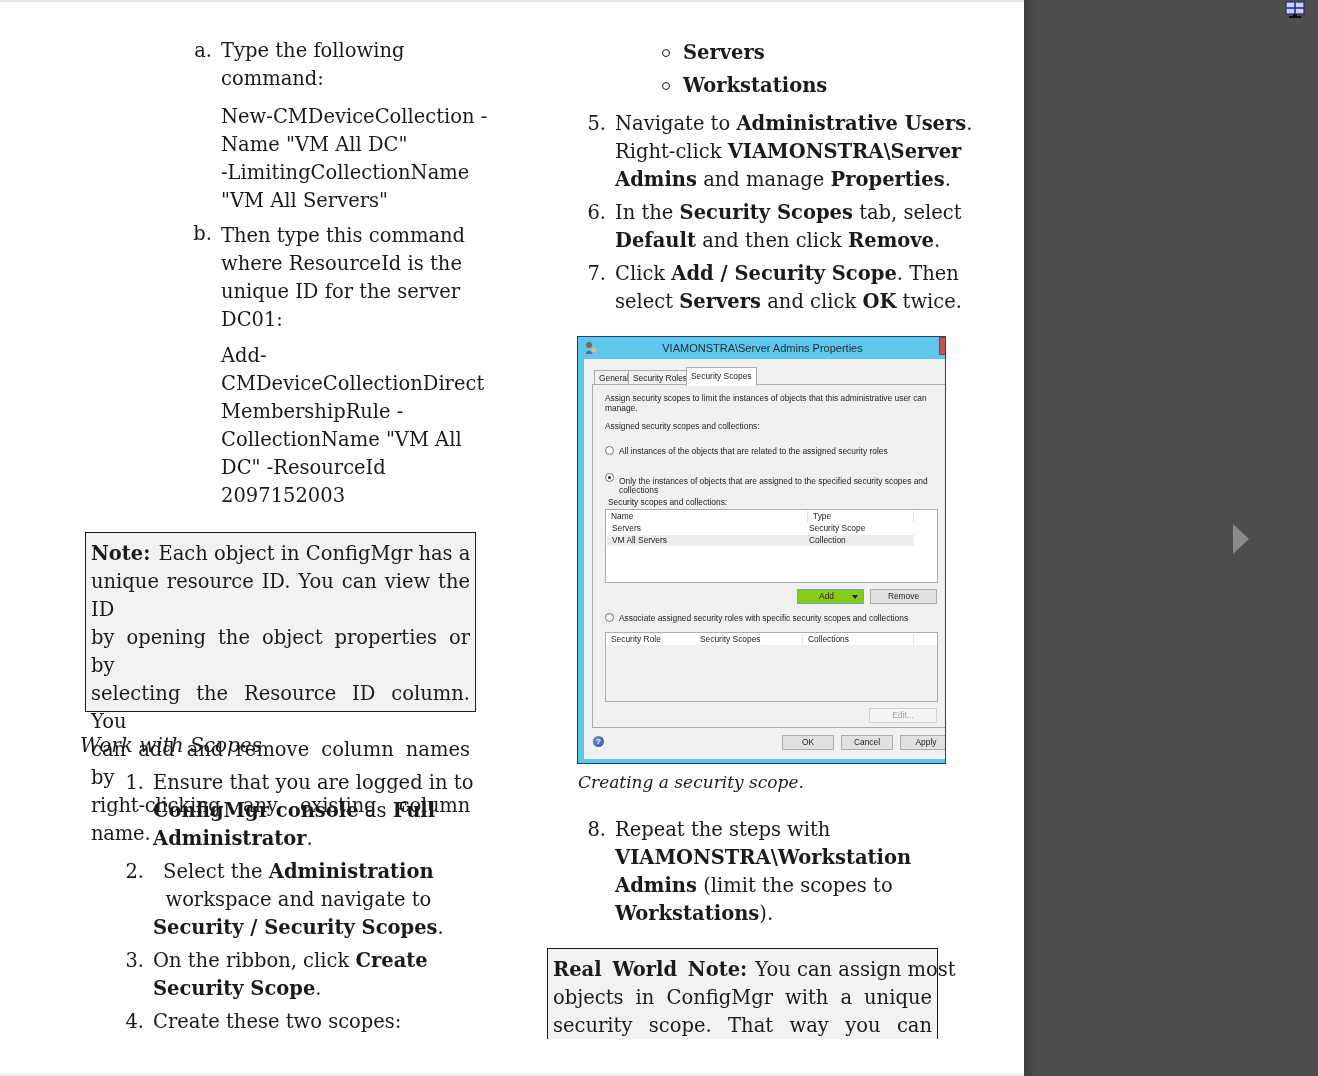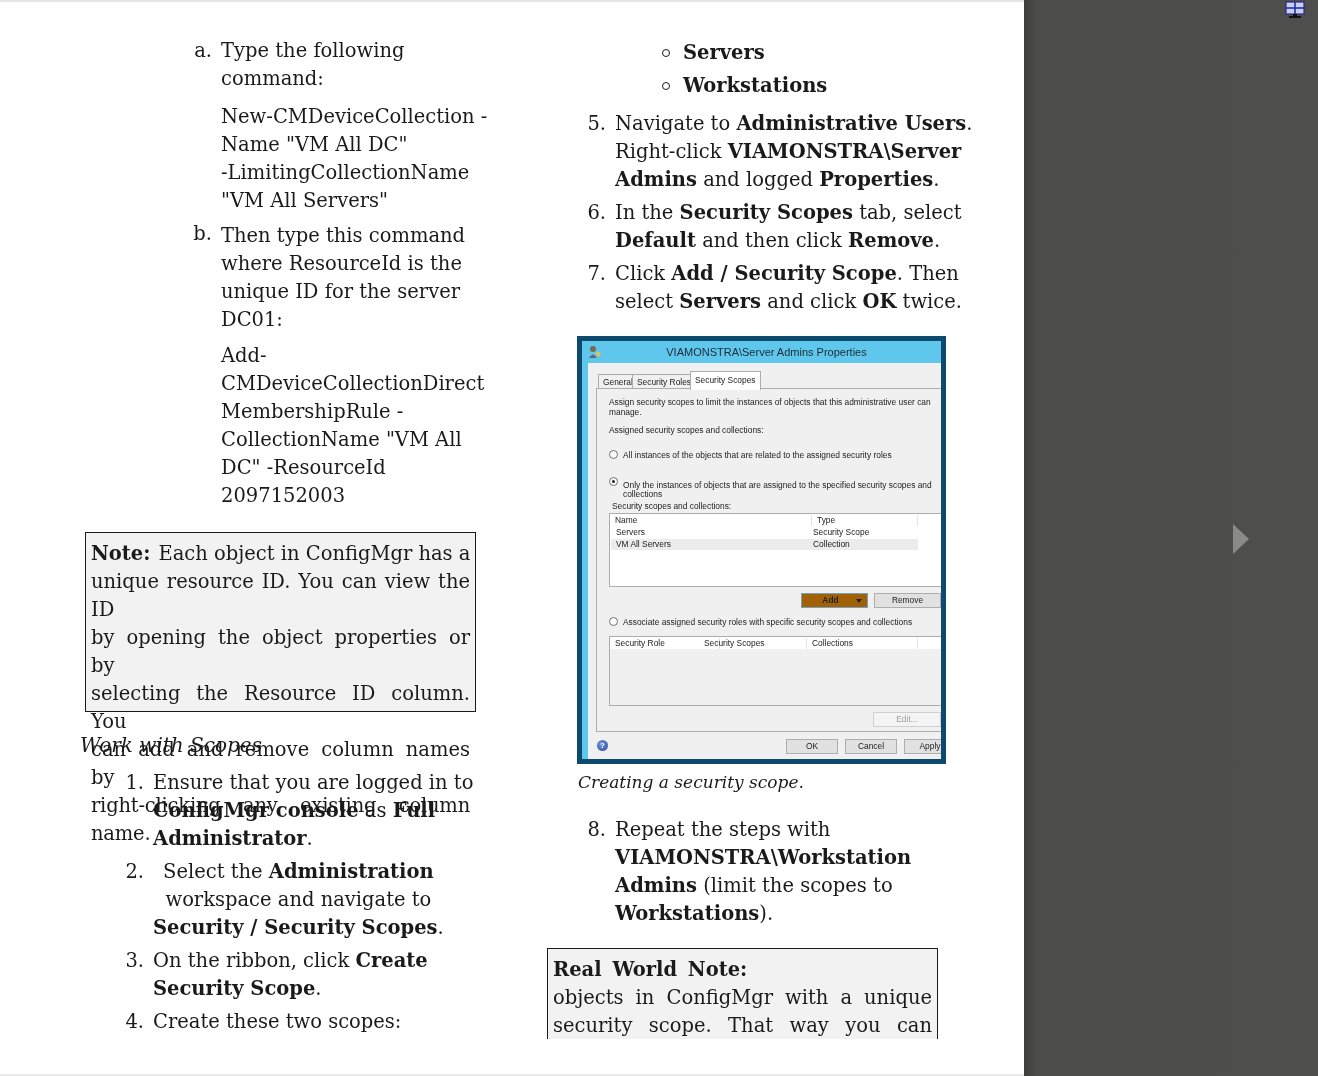--- a/index.html
+++ b/index.html
@@ -32,21 +32,21 @@
   .notebox {
     position: absolute; background: #f2f2f2; border: 1.5px solid #1a1a1a;
     padding: 7px 5px 5px 5px; text-align: justify; font-size: 19.5px; line-height: 28px;
   }
 
   .heading-italic { font-style: italic; font-size: 20px; }
 
   
   #dialog {
     position: absolute; left: 577px; top: 334px; width: 369px; height: 428px;
-    background: #5fc6ec; border: 5px solid #0c4a6e; overflow: hidden;
+    background: #5fc6ec; border: 1px solid #0c4a6e; overflow: hidden;
     font-family: "Liberation Sans", sans-serif; color: #222; font-size: 8.4px;
   }
   #dialog .titlebar { position: absolute; left: 0; top: 0; width: 369px; height: 22px; }
   #dialog .title { position: absolute; left: 0; top: 5px; width: 100%; text-align: center; font-size: 11px; color: #1b2b36; }
   #dialog .app-icon { position: absolute; left: 6px; top: 4px; width: 14px; height: 14px; }
   #dialog .close-btn { position: absolute; left: 361px; top: 0; width: 12px; height: 18px; background: #c7534a; border: 1px solid #8a3a34; cursor: pointer; }
   #dialog .client { position: absolute; left: 6px; top: 22px; width: 367px; height: 400px; background: #f0f0f0; }
 
   .tab { position: absolute; top: 11px; height: 15px; padding: 2px 4px 0 4px; background: #f0f0f0; border: 1px solid #adadad; border-bottom: none; font-size: 8.4px; cursor: pointer; }
   .tab.active { top: 8px; height: 19px; background: #ffffff; padding-top: 3px; z-index: 2; }
@@ -57,21 +57,21 @@
   .radio.checked::after { content: ""; position: absolute; left: 2px; top: 2px; width: 3px; height: 3px; border-radius: 50%; background: #222; }
 
   .listbox { position: absolute; background: #fff; border: 1px solid #adadad; }
   .lb-header { position: absolute; left: 0; top: 0; height: 12px; width: 100%; }
   .lb-col { position: absolute; top: 1px; font-size: 8.4px; height: 11px; border-right: 1px solid #e4e4e4; padding-left: 5px; cursor: pointer; }
   .lb-row { position: absolute; left: 1px; height: 11px; font-size: 8.4px; cursor: pointer; }
   .lb-row.alt { background: #ececec; }
   .lb-cell { position: absolute; top: 0; }
 
   .wbtn { position: absolute; height: 15px; background: #e1e1e1; border: 1px solid #adadad; font-size: 8.4px; text-align: center; line-height: 13px; cursor: pointer; }
-  .wbtn.focus { background: #a16207; border-color: #7a9ebd; font-weight: bold; }
+  .wbtn.focus { background: #84cc16; border-color: #7a9ebd; }
   .wbtn.disabled { color: #a0a0a0; background: #f4f4f4; border-color: #d0d0d0; }
   .dd-arrow { position: absolute; right: 5px; top: 5px; width: 0; height: 0; border-left: 3px solid transparent; border-right: 3px solid transparent; border-top: 4px solid #222; }
 
   .help-icon { position: absolute; width: 11px; height: 11px; border-radius: 50%; background: radial-gradient(circle at 35% 35%, #6f8fd8, #2c4aa6); color: #fff; font-size: 8px; font-weight: bold; text-align: center; line-height: 11px; cursor: pointer; }
 
   .caption { font-style: italic; font-size: 17px; }
   .bullet-circle { position: absolute; width: 8px; height: 8px; border: 1.2px solid #1a1a1a; border-radius: 50%; }
 </style>
 </head>
 <body>
@@ -166,21 +166,21 @@
     <span class="bullet-circle" style="left:662px;top:80px;"></span>
     <div class="abs b" style="left:683px;top:70px;">Workstations</div>
   </div>
 
   <div class="txt abs" style="left:0;top:0;">
 
     <span class="label-num" style="left:580px;top:108px;">5.</span>
     <div class="abs" style="left:615px;top:108px;white-space:nowrap;">
       <div><span>Navigate to </span><span class="b">Administrative Users</span><span>.</span></div>
       <div><span>Right-click </span><span class="b">VIAMONSTRA\Server</span></div>
-      <div><span class="b">Admins</span><span> and logged </span><span class="b">Properties</span><span>.</span></div>
+      <div><span class="b">Admins</span><span> and manage </span><span class="b">Properties</span><span>.</span></div>
     </div>
 
     <span class="label-num" style="left:580px;top:197px;">6.</span>
     <div class="abs" style="left:615px;top:197px;white-space:nowrap;">
       <div><span>In the </span><span class="b">Security Scopes</span><span> tab, select</span></div>
       <div><span class="b">Default</span><span> and then click </span><span class="b">Remove</span><span>.</span></div>
     </div>
 
     <span class="label-num" style="left:580px;top:258px;">7.</span>
     <div class="abs" style="left:615px;top:258px;white-space:nowrap;">
@@ -272,20 +272,21 @@
       <div>Repeat the steps with</div>
       <div class="b">VIAMONSTRA\Workstation</div>
       <div><span class="b">Admins</span><span> (limit the scopes to</span></div>
       <div><span class="b">Workstations</span><span>).</span></div>
     </div>
   </div>
 
   <div class="notebox" style="left:547px;top:946px;width:391px;height:140px;border-bottom:none;">
     <div style="display:flex;white-space:nowrap;">
       <span class="b" style="word-spacing:4px;">Real World Note:</span>
+      <span style="flex:1;text-align:justify;text-align-last:justify;padding-left:8px;">You can assign most</span>
     </div>
     <div style="text-align-last:justify;">objects in ConfigMgr with a unique</div>
     <div style="text-align-last:justify;">security scope. That way you can assign</div>
   </div>
   <div class="abs" style="left:540px;top:1037px;width:420px;height:40px;background:#fff;"></div>
 
   <div id="page-bottom-rule"></div>
 </div>
 
 </body></html>

